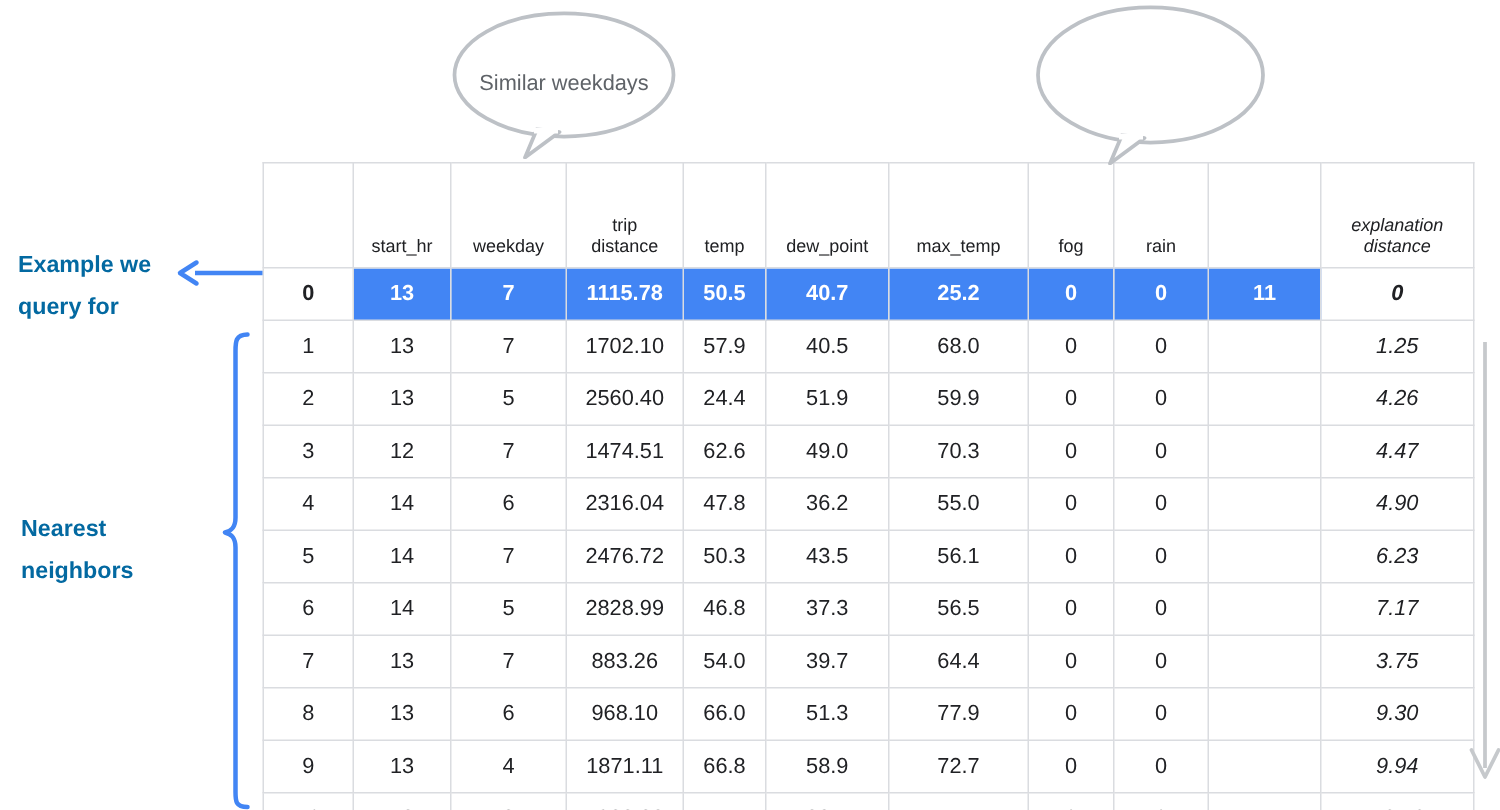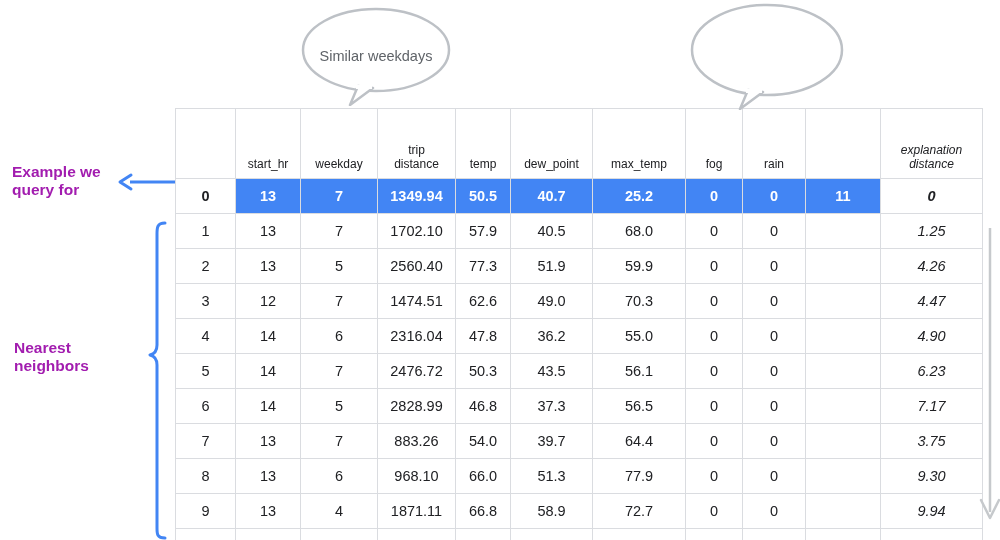--- a/index.html
+++ b/index.html
@@ -40,24 +40,24 @@
   .callout svg {
     position: absolute;
     left: 0;
     top: 0;
     z-index: 1;
   }
 
   
   .annot {
     position: absolute;
-    color: #a21caf;
+    color: #0369a1;
     font-weight: bold;
     font-size: 15.5px;
-    line-height: 18px;
+    line-height: 28px;
   }
 
   
   #table-wrap {
     position: absolute;
     left: 175px;
     top: 108px;
   }
   table.grid {
     border-collapse: collapse;
@@ -186,21 +186,21 @@
           <th class="dur">duration</th>
           <th class="expl">explanation
 distance</th>
         </tr>
       </thead>
       <tbody>
         <tr class="query">
           <td class="idx">0</td>
           <td class="feat">13</td>
           <td class="feat">7</td>
-          <td class="feat">1349.94</td>
+          <td class="feat">1115.78</td>
           <td class="feat">50.5</td>
           <td class="feat">40.7</td>
           <td class="feat">25.2</td>
           <td class="feat">0</td>
           <td class="feat">0</td>
           <td class="dur">11</td>
           <td class="expl">0</td>
         </tr>
         <tr>
           <td class="idx">1</td>
@@ -213,21 +213,21 @@
           <td class="feat">0</td>
           <td class="feat">0</td>
           <td class="dur">10</td>
           <td class="expl">1.25</td>
         </tr>
         <tr>
           <td class="idx">2</td>
           <td class="feat">13</td>
           <td class="feat">5</td>
           <td class="feat">2560.40</td>
-          <td class="feat">77.3</td>
+          <td class="feat">24.4</td>
           <td class="feat">51.9</td>
           <td class="feat">59.9</td>
           <td class="feat">0</td>
           <td class="feat">0</td>
           <td class="dur">16</td>
           <td class="expl">4.26</td>
         </tr>
         <tr>
           <td class="idx">3</td>
           <td class="feat">12</td>

